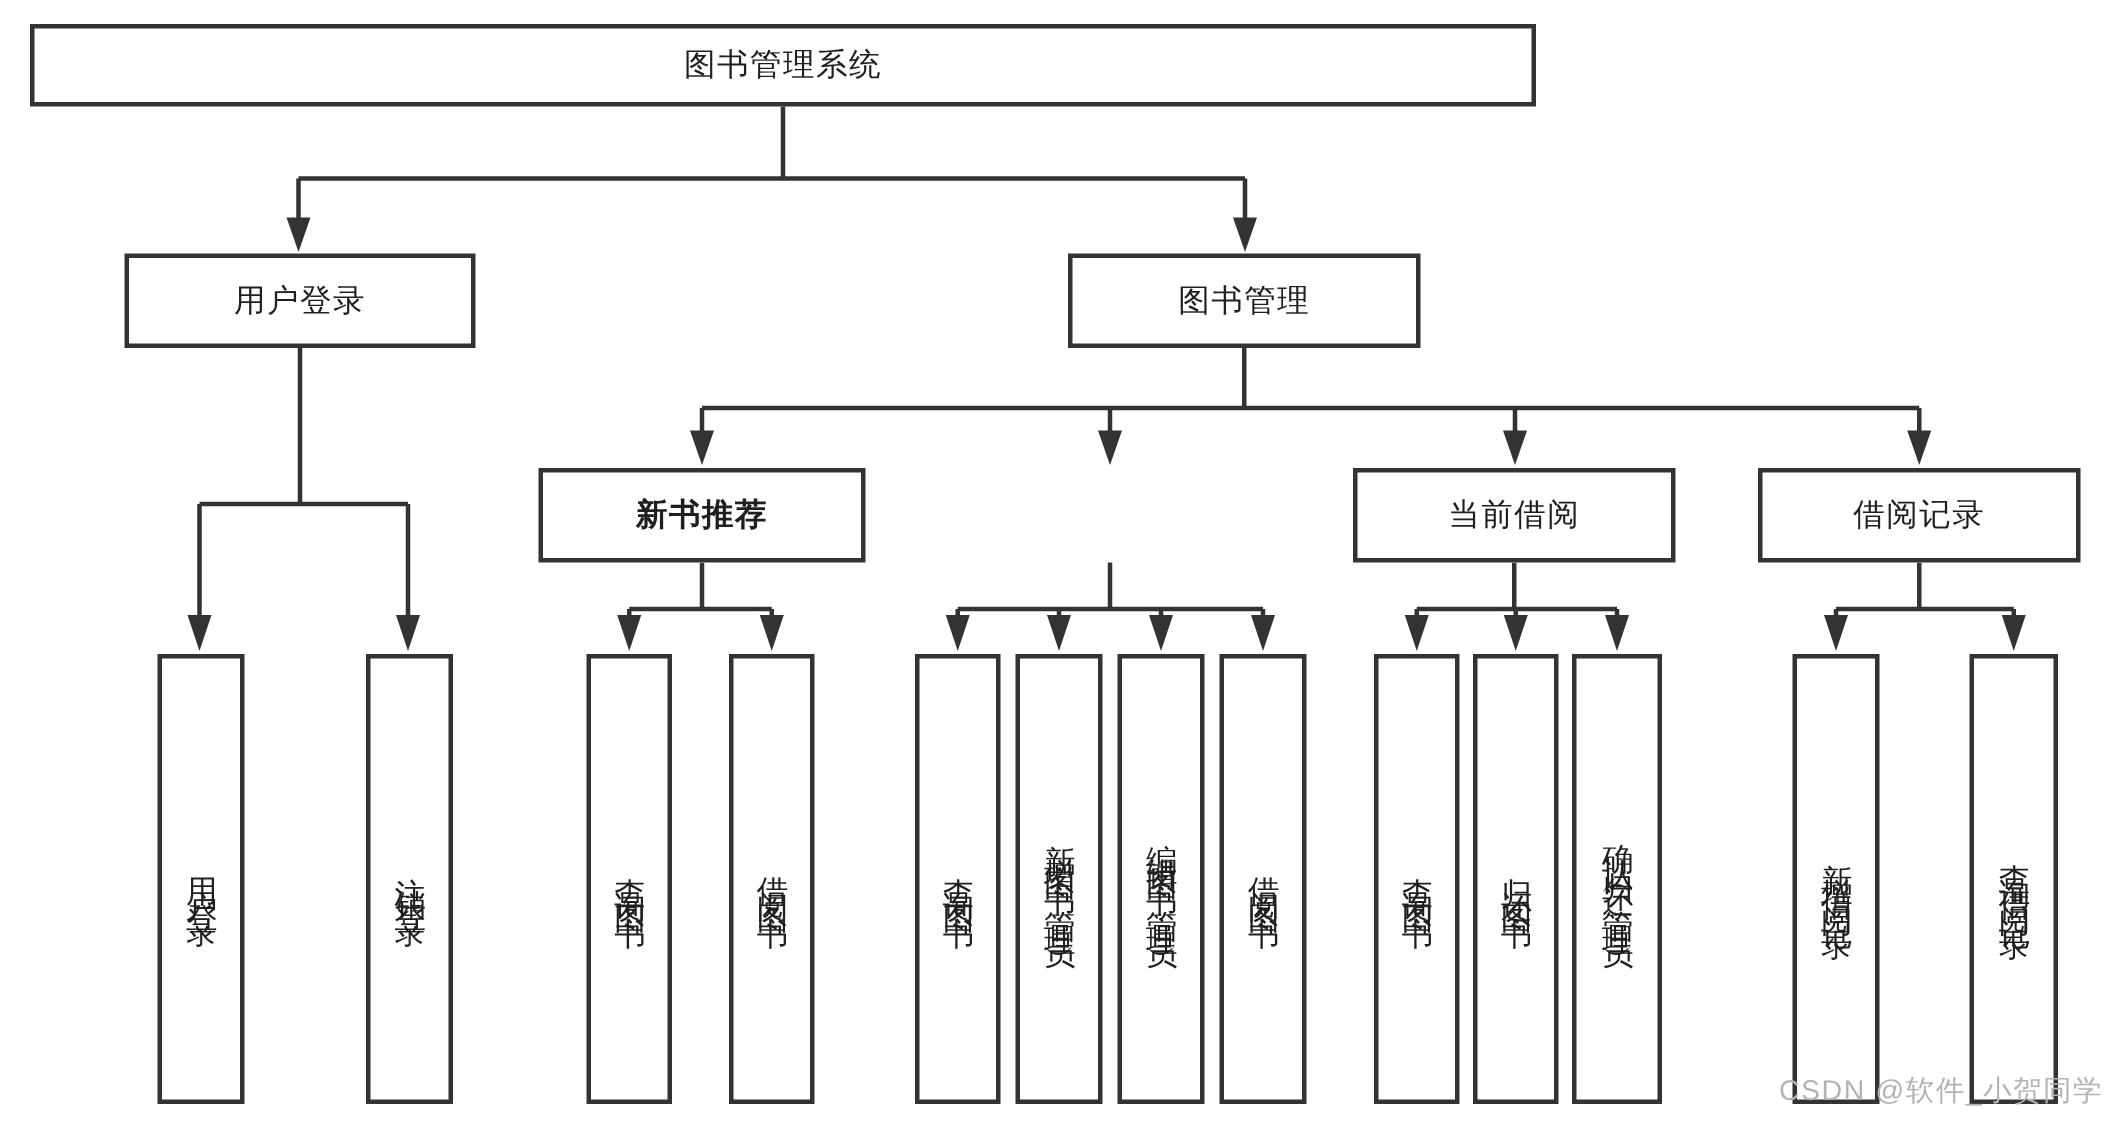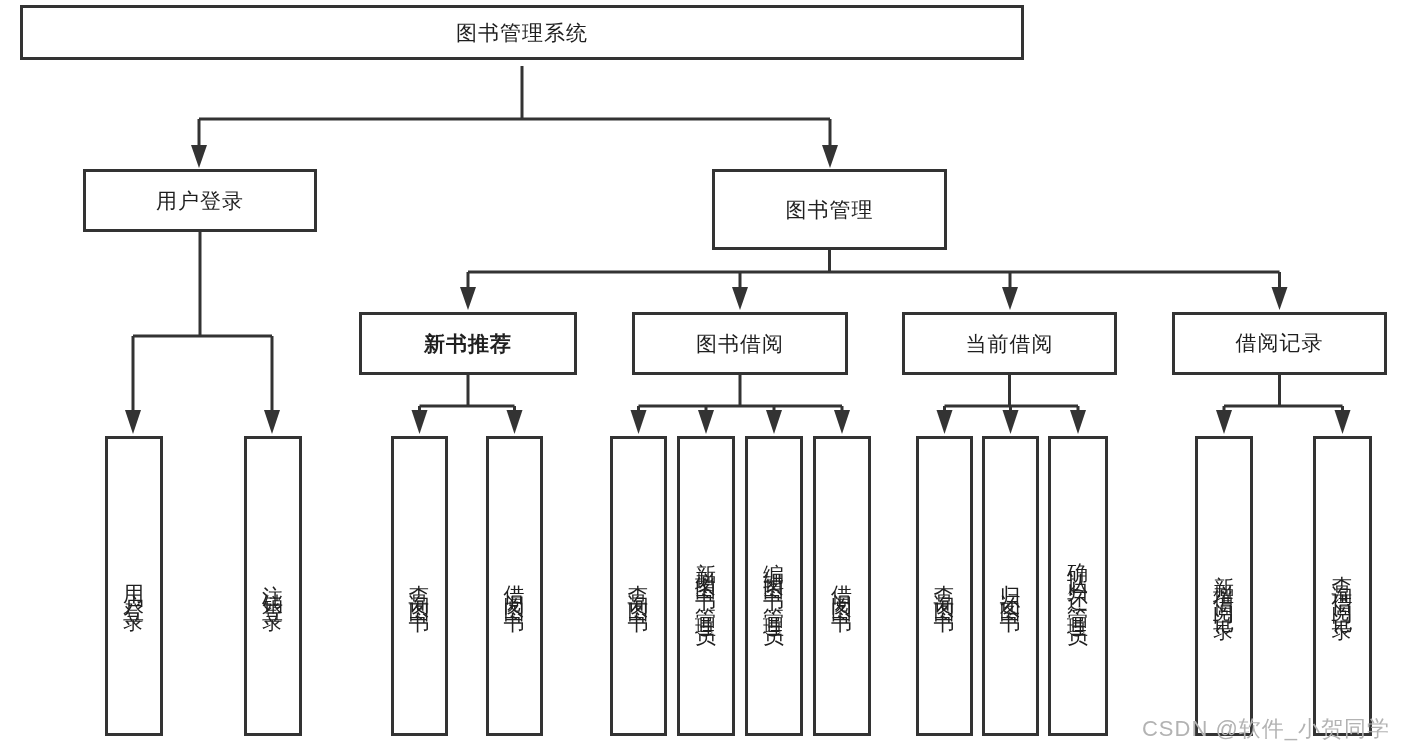--- a/index.html
+++ b/index.html
@@ -50,22 +50,22 @@
   }
   .leaf {
     writing-mode: vertical-rl;
     text-orientation: mixed;
     letter-spacing: 9px;
     white-space: normal;
   }
   .watermark {
     position: absolute;
     top: 714px;
-    right: 15px;
-    font-size: 22px;
+    right: 3px;
+    font-size: 19px;
     color: var(--color-watermark);
     letter-spacing: 1px;
     z-index: 3;
   }
 </style>
 </head>
 <body>
 
 <div class="canvas">
 
@@ -138,27 +138,26 @@
     <g>
       <line x1="1279.5" y1="375" x2="1279.5" y2="407"></line>
       <line x1="1224" y1="406" x2="1342.5" y2="406"></line>
       <line x1="1224" y1="406" x2="1224" y2="414"></line>
       <polygon points="1216,410 1232,410 1224,434"></polygon>
       <line x1="1342.5" y1="406" x2="1342.5" y2="414"></line>
       <polygon points="1334.5,410 1350.5,410 1342.5,434"></polygon>
     </g>
   </svg>
 
-  <div class="node" style="left:20px; top:5px; width:1004px; height:55px;">图书管理系统</div>
+  <div class="node" style="left:20px; top:16px; width:1004px; height:55px;">图书管理系统</div>
 
   <div class="node" style="left:83px; top:169px; width:234px; height:63px;">用户登录</div>
-  <div class="node" style="left:712px; top:169px; width:235px; height:81px;">图书管理</div>
+  <div class="node" style="left:712px; top:169px; width:235px; height:63px;">图书管理</div>
 
   <div class="node" style="left:359px; top:312px; width:218px; height:63px;font-weight:bold;">新书推荐</div>
-  <div class="node" style="left:632px; top:312px; width:216px; height:63px;">图书借阅</div>
   <div class="node" style="left:902px; top:312px; width:215px; height:63px;">当前借阅</div>
   <div class="node" style="left:1172px; top:312px; width:215px; height:63px;font-family:Liberation Serif, serif;">借阅记录</div>
 
   <div class="node leaf" style="left:105px; top:436px; width:58px; height:300px;">用户登录</div>
   <div class="node leaf" style="left:244px; top:436px; width:58px; height:300px;">注销登录</div>
 
   <div class="node leaf" style="left:391px; top:436px; width:57px; height:300px;">查询图书</div>
   <div class="node leaf" style="left:486px; top:436px; width:57px; height:300px;">借阅图书</div>
 
   <div class="node leaf" style="left:610px; top:436px; width:57px; height:300px;">查询图书</div>

